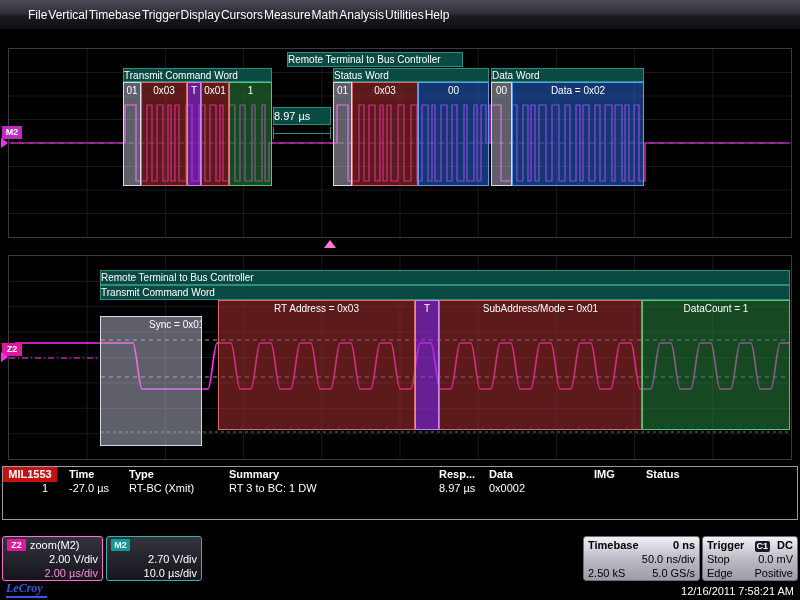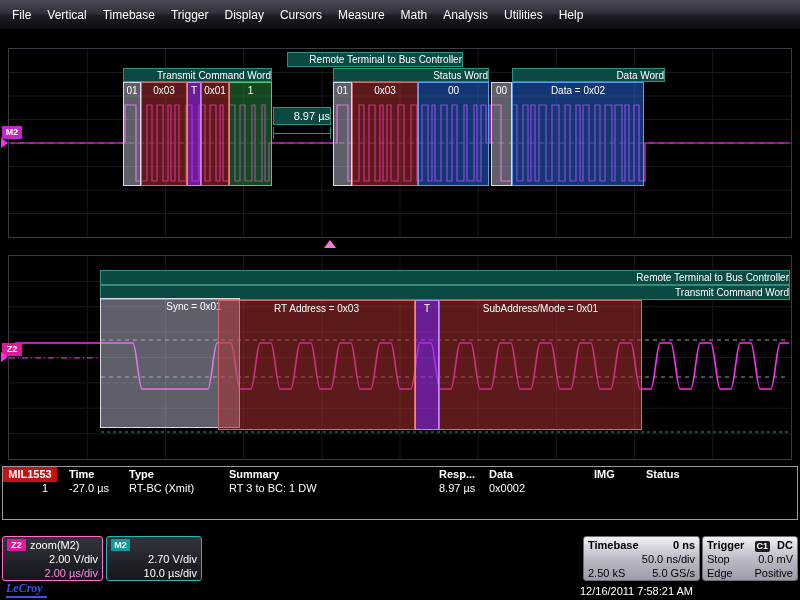--- a/index.html
+++ b/index.html
@@ -1,25 +1,25 @@
 <!DOCTYPE html>
 <html><head>
 <meta charset="utf-8">
 <style>
   *{margin:0;padding:0;box-sizing:border-box}
   html,body{background:#000}
   #screen{position:relative;width:800px;height:600px;background:#000;overflow:hidden;
           font-family:"Liberation Sans",sans-serif;color:#fff}
   .menubar{position:absolute;left:0;top:0;width:800px;height:30px;
            background:linear-gradient(180deg,#4c4c58 0%,#30303a 45%,#1b1b22 55%,#0e0e13 100%);
-           display:flex;align-items:center;gap:16px;padding:0 12px;border-bottom:1px solid #000}
+           display:flex;align-items:center;gap:1px;padding:0 28px;border-bottom:1px solid #000}
   .menu-item{color:#fff;font-size:12px;white-space:nowrap;cursor:default}
   .panel{position:absolute;border:1px solid #3a3a44;background:#000}
   .teal-hdr{position:absolute;background:#0b4a42;border:1px solid #2f8f7f;color:#fff;
-            font-size:10px;text-align:right;white-space:nowrap;overflow:hidden;line-height:13px}
+            font-size:10px;text-align:left;white-space:nowrap;overflow:hidden;line-height:13px}
   .field{position:absolute;border:1px solid;color:#fff;font-size:10px;text-align:center;
          line-height:15px;white-space:nowrap;overflow:hidden}
   .badge{position:absolute;width:20px;height:13px;line-height:13px;font-size:9px;font-weight:bold;
          text-align:center;color:#fff}
   .tri-right{position:absolute;width:0;height:0;border-top:5px solid transparent;
              border-bottom:5px solid transparent;border-left:7px solid #ff2ef0}
   .tri-up{position:absolute;width:0;height:0;border-left:6px solid transparent;
           border-right:6px solid transparent;border-bottom:8px solid #ff77d9}
   .decode-table{position:absolute;left:2px;top:466px;width:796px;height:54px;background:#000;
                 border:1px solid #9a9aa2}
@@ -35,21 +35,21 @@
   .dbadge{display:inline-block;min-width:19px;height:12px;line-height:12px;font-size:9px;
           font-weight:bold;text-align:center;color:#fff;border-radius:1px}
   .dark-desc{background:linear-gradient(180deg,#34343e,#15151b)}
   .silver{background:linear-gradient(180deg,#f1f1f5 0%,#bcbcc7 50%,#9c9ca9 100%);
           color:#000;border:1px solid #6e6e7a}
   .silver .drow{color:#000}
   .chip{display:inline-block;background:#1a1a22;color:#fff;font-size:9px;line-height:11px;
         padding:0 2px;border-radius:2px;font-weight:bold;margin-right:7px}
   .logo{position:absolute;left:6px;top:581px;font-family:"Liberation Serif",serif;font-style:italic;
         font-weight:bold;font-size:12px;color:#3c55e6;border-bottom:2px solid #3c55e6;padding:0 4px 0 0}
-  .datetime{position:absolute;left:580px;top:585px;width:214px;text-align:left;font-size:11px;color:#fff}
+  .datetime{position:absolute;left:580px;top:585px;width:214px;text-align:right;font-size:11px;color:#fff}
   .measure-line{position:absolute;border-top:1px solid #2f8f7f}
 </style>
 </head>
 <body>
 
 <div id="screen">
 
   <div class="menubar">
       <div class="menu-item">File</div>
       <div class="menu-item">Vertical</div>
@@ -216,23 +216,24 @@
 <div class="teal-hdr" style="left: 123px; top: 68px; width: 149px; height: 14px;">Transmit Command Word</div>
     <div class="field" style="left: 123px; top: 82px; width: 18px; height: 104px; background: rgba(190, 190, 212, 0.5); border-color: rgb(216, 216, 232);">01</div>
     <div class="field" style="left: 141px; top: 82px; width: 46px; height: 104px; background: rgba(168, 48, 48, 0.55); border-color: rgb(216, 104, 104);">0x03</div>
     <div class="field" style="left: 187px; top: 82px; width: 14px; height: 104px; background: rgba(148, 44, 212, 0.7); border-color: rgb(196, 136, 242);">T</div>
     <div class="field" style="left: 201px; top: 82px; width: 28px; height: 104px; background: rgba(168, 48, 48, 0.55); border-color: rgb(216, 104, 104);">0x01</div>
     <div class="field" style="left: 229px; top: 82px; width: 43px; height: 104px; background: rgba(40, 132, 60, 0.55); border-color: rgb(85, 197, 119);">1</div>
     <div class="teal-hdr" style="left: 333px; top: 68px; width: 156px; height: 14px;">Status Word</div>
     <div class="field" style="left: 333px; top: 82px; width: 19px; height: 104px; background: rgba(190, 190, 212, 0.5); border-color: rgb(216, 216, 232);">01</div>
     <div class="field" style="left: 352px; top: 82px; width: 66px; height: 104px; background: rgba(168, 48, 48, 0.55); border-color: rgb(216, 104, 104);">0x03</div>
     <div class="field" style="left: 418px; top: 82px; width: 71px; height: 104px; background: rgba(36, 100, 205, 0.55); border-color: rgb(90, 156, 240);">00</div>
-    <div class="teal-hdr" style="left: 512px; top: 68px; width: 153px; height: 14px;">Data Word</div>
+    <div class="teal-hdr" style="left: 491px; top: 68px; width: 153px; height: 14px;">Data Word</div>
     <div class="field" style="left: 491px; top: 82px; width: 21px; height: 104px; background: rgba(190, 190, 212, 0.5); border-color: rgb(216, 216, 232);">00</div>
     <div class="field" style="left: 512px; top: 82px; width: 132px; height: 104px; background: rgba(36, 100, 205, 0.55); border-color: rgb(90, 156, 240);">Data = 0x02</div>
-    <div class="field" style="left: 100px; top: 298px; width: 140px; height: 130px; background: rgba(190, 190, 212, 0.5); border-color: rgb(216, 216, 232); padding-left: 48px;">Sync = 0x01</div>
+    <div class="field" style="left: 100px; top: 316px; width: 102px; height: 130px; background: rgba(190, 190, 212, 0.5); border-color: rgb(216, 216, 232); padding-left: 48px;">Sync = 0x01</div>
     <div class="field" style="left: 218px; top: 300px; width: 197px; height: 130px; background: rgba(168, 48, 48, 0.55); border-color: rgb(216, 104, 104);">RT Address = 0x03</div>
     <div class="field" style="left: 415px; top: 300px; width: 24px; height: 130px; background: rgba(148, 44, 212, 0.7); border-color: rgb(196, 136, 242);">T</div>
     <div class="field" style="left: 439px; top: 300px; width: 203px; height: 130px; background: rgba(168, 48, 48, 0.55); border-color: rgb(216, 104, 104);">SubAddress/Mode = 0x01</div>
+    <div class="field" style="left: 642px; top: 300px; width: 148px; height: 130px; background: rgba(40, 132, 60, 0.55); border-color: rgb(85, 197, 119);">DataCount = 1</div>
     <div class="measure-line" style="left: 273px; top: 133px; width: 58px; height: 0px;"></div>
     <div class="measure-line" style="left: 273px; top: 127px; width: 0px; height: 12px; border-left: 1px solid rgb(47, 143, 127);"></div>
     <div class="measure-line" style="left: 330px; top: 127px; width: 0px; height: 12px; border-left: 1px solid rgb(47, 143, 127);"></div>
   </div>
 
 </body></html>

